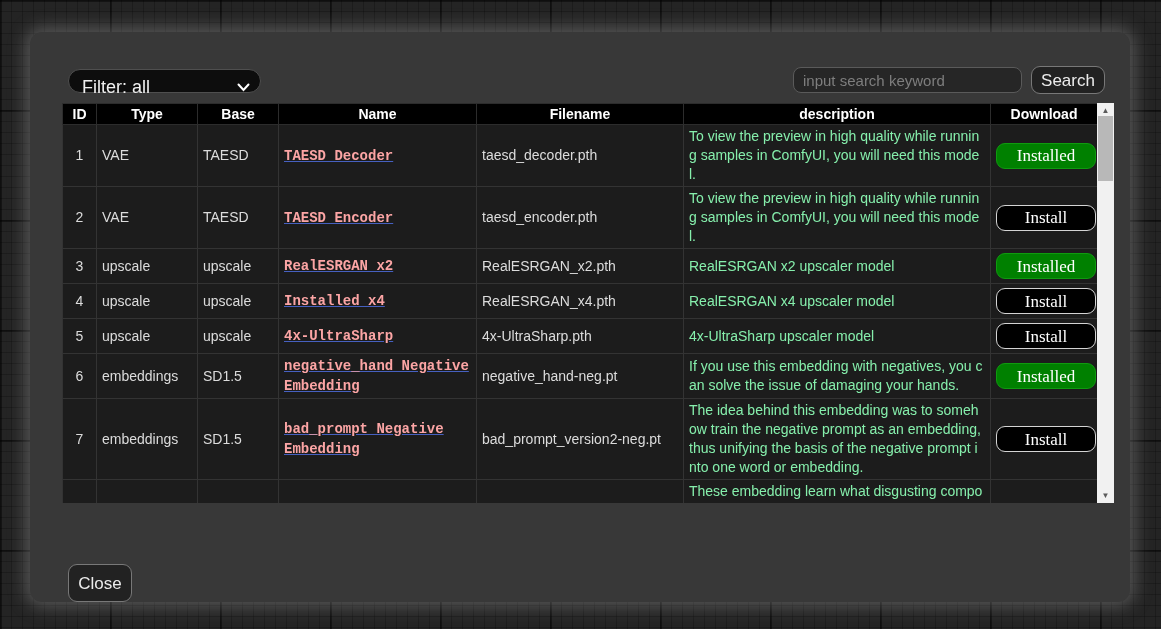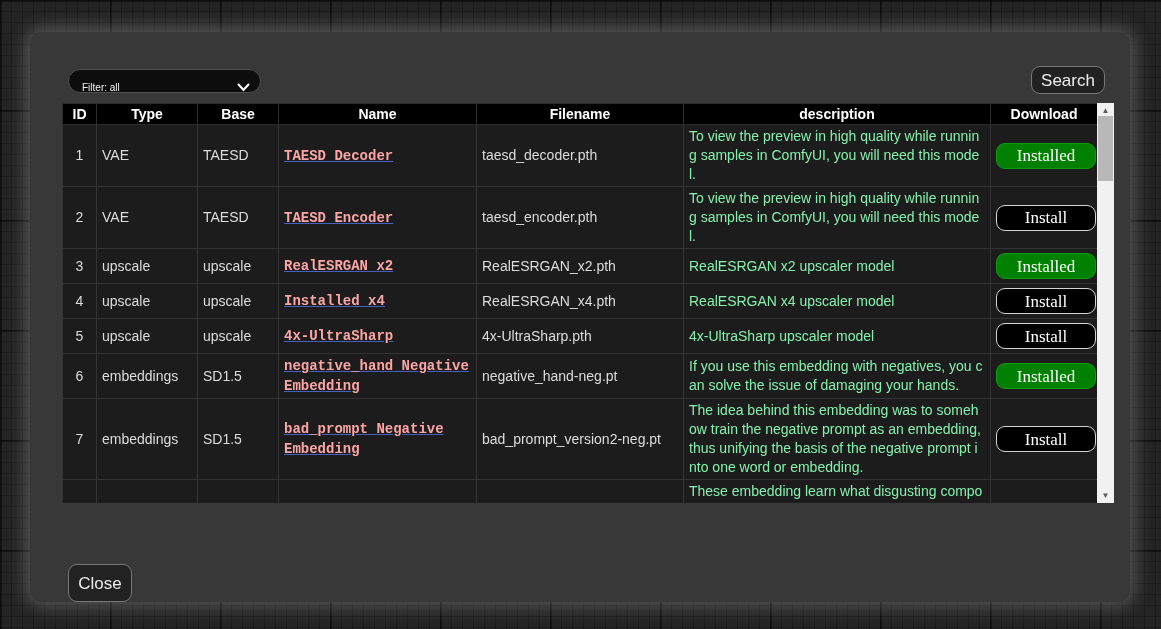--- a/index.html
+++ b/index.html
@@ -17,21 +17,21 @@
   }
   .dialog {
     position: absolute; left: 30px; top: 32px; width: 1100px; height: 570px;
     background: #383838; border-radius: 12px;
     box-shadow: 0 0 18px 4px rgba(190,190,190,0.35);
   }
   
   .filter-select {
     position: absolute; left: 38px; top: 37px; width: 193px; height: 24px;
     background: #0d0d0d; border: 1px solid #4f4f4f; border-radius: 12px;
-    color: #f0f0f0; font-size: 10px; display: flex; align-items: center;
+    color: #f0f0f0; font-size: 18px; display: flex; align-items: center;
     padding: 13px 10px 0 13px; cursor: pointer;
   }
   .filter-select .label { flex: 1 1 auto; white-space: nowrap; }
   .filter-select .chev { flex: 0 0 auto; display: flex; align-items: center; }
   .search-input {
     position: absolute; left: 763px; top: 35px; width: 229px; height: 26px;
     background: #262626; border: 1px solid #5a5a5a; border-radius: 8px;
     color: #cfcfcf; font-size: 15px; padding: 0 9px; outline: none;
     font-family: "Liberation Sans", sans-serif;
   }
@@ -99,20 +99,21 @@
 
   <div class="filter-select">
     <span class="label">Filter: all</span>
     <span class="chev">
       <svg width="13" height="9" viewBox="0 0 13 9">
           <path d="M1.5 1.5 L6.5 7 L11.5 1.5" stroke="#ffffff" stroke-width="2" fill="none" stroke-linecap="round"></path>
         </svg>
     </span>
   </div>
 
+  <input class="search-input" type="text" placeholder="input search keyword" style="">
   <button class="btn search-btn">Search</button>
 
   <div class="table-wrap">
     <table class="models">
       <colgroup>
         <col style="width:34px">
           <col style="width:101px">
           <col style="width:81px">
         <col style="width:198px">
           <col style="width:207px">

